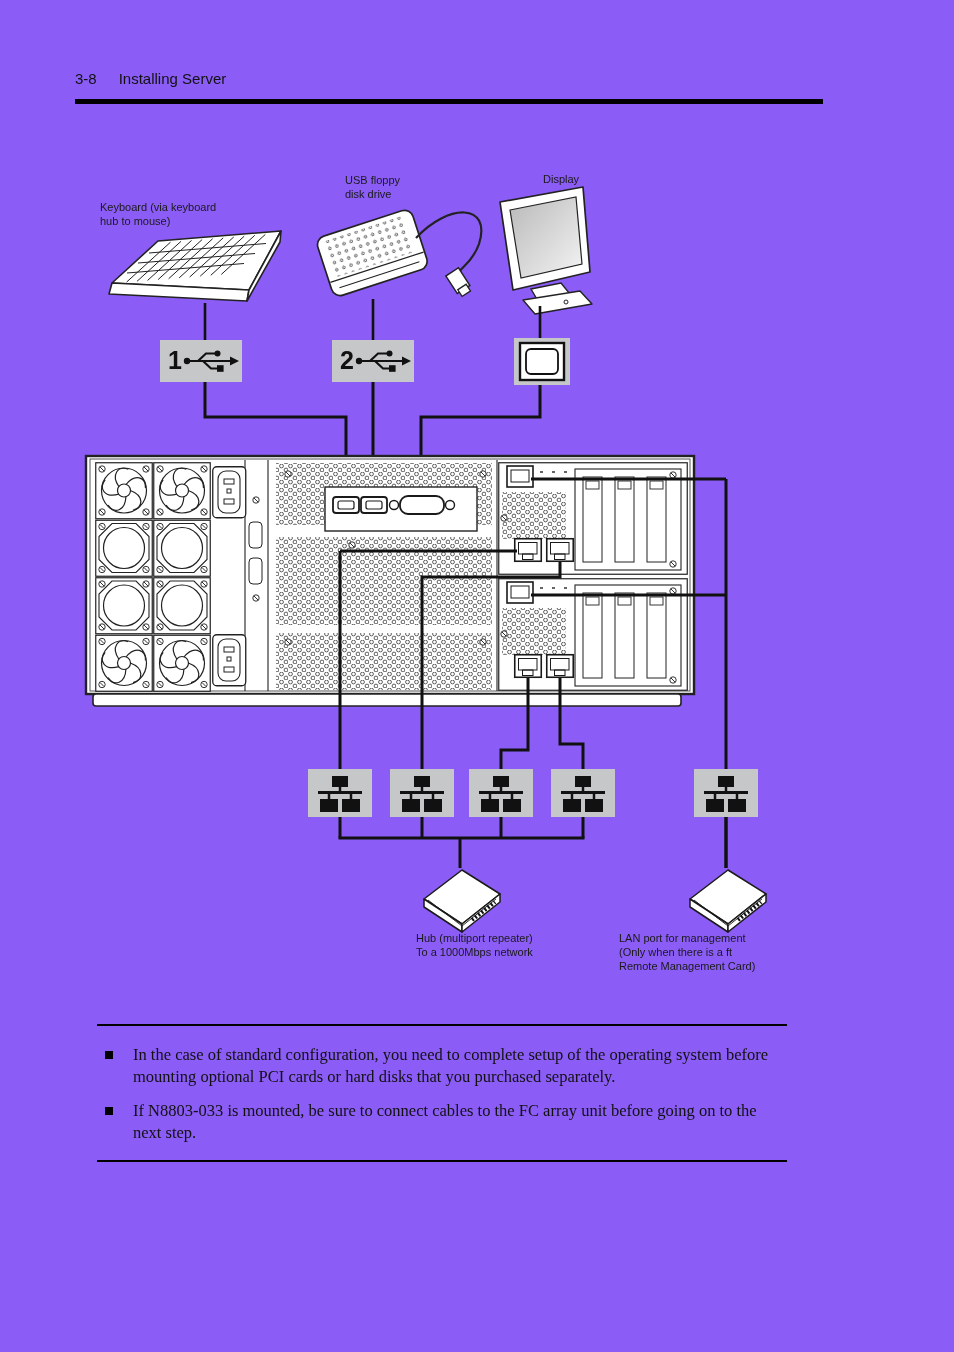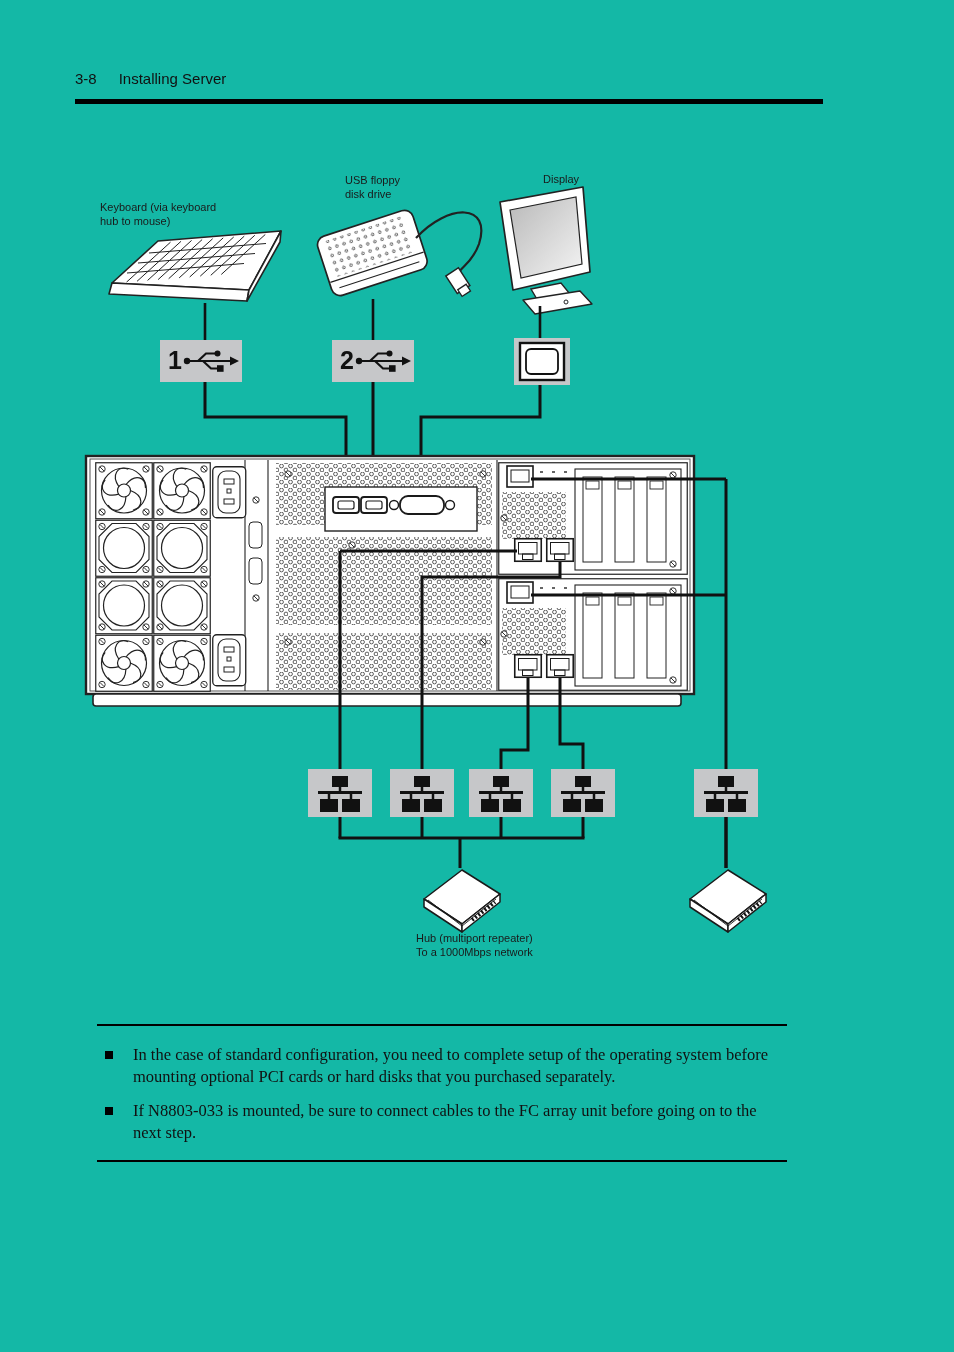--- a/index.html
+++ b/index.html
@@ -1,16 +1,16 @@
 <!DOCTYPE html>
 <html><head>
 <meta charset="utf-8">
 <style>
   html,body{margin:0;padding:0;background:#fff;}
-  .page{position:relative;width:954px;height:1352px;background:#14b8a6;overflow:hidden;
+  .page{position:relative;width:954px;height:1352px;background:#8b5cf6;overflow:hidden;
         font-family:"Liberation Sans",sans-serif;color:#1a1a1a;}
   
   .hdr{position:absolute;left:75px;top:70px;font-size:15px;color:#111;display:flex;}
   .hdr .num{margin-right:22px;}
   .hdr-rule{position:absolute;left:75px;top:99px;width:748px;height:4.5px;background:#000;}
   
   .lbl{position:absolute;font-size:11px;line-height:1.28;color:#1a1a1a;white-space:pre-line;}
   .portnum{position:absolute;font-size:25px;font-weight:600;color:#111;line-height:1;}
   svg{position:absolute;left:0;top:0;}
   
@@ -271,20 +271,23 @@
 
   <div class="lbl" style="left:100px;top:200px;">Keyboard (via keyboard
 hub to mouse)</div>
   <div class="lbl" style="left:345px;top:173px;">USB floppy
 disk drive</div>
   <div class="lbl" style="left:543px;top:172px;">Display</div>
   <div class="portnum" style="left:168px;top:348px;">1</div>
   <div class="portnum" style="left:340px;top:348px;">2</div>
   <div class="lbl" style="left:381px;top:931px;margin-left:35px;">Hub (multiport repeater)
 To a 1000Mbps network</div>
+  <div class="lbl" style="left:619px;top:931px;">LAN port for management
+(Only when there is a ft
+Remote Management Card)</div>
 
   <div class="important">
     <div class="rule top"></div>
     <div class="bullet">
       <span class="sq"></span>
       <p>In the case of standard configuration, you need to complete setup of the operating system before mounting optional PCI cards or hard disks that you purchased separately.</p>
     </div>
     <div class="bullet">
       <span class="sq"></span>
       <p>If N8803-033 is mounted, be sure to connect cables to the FC array unit before going on to the next step.</p>

